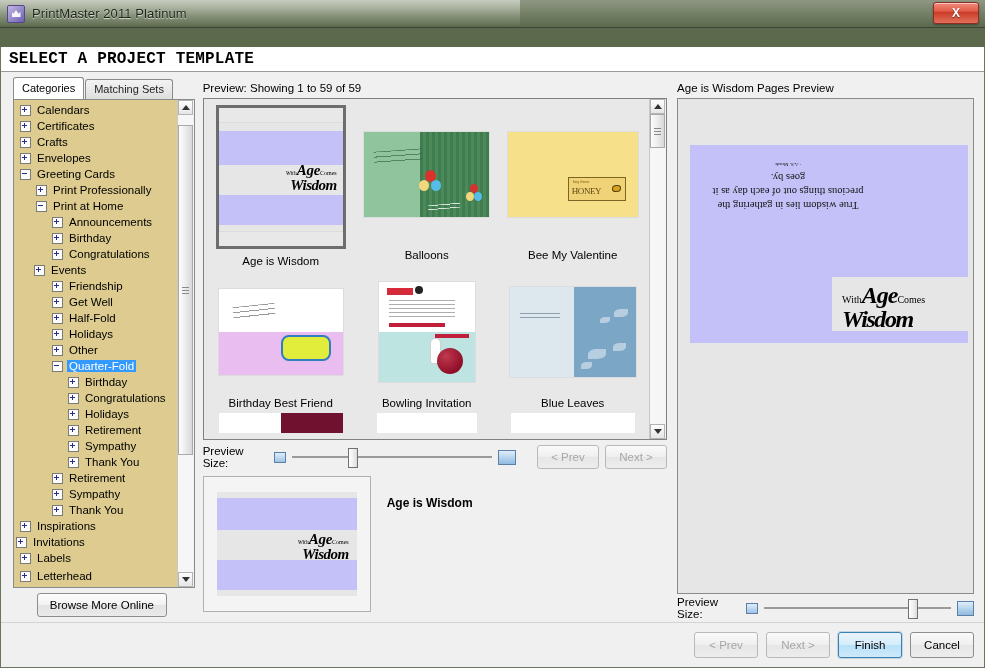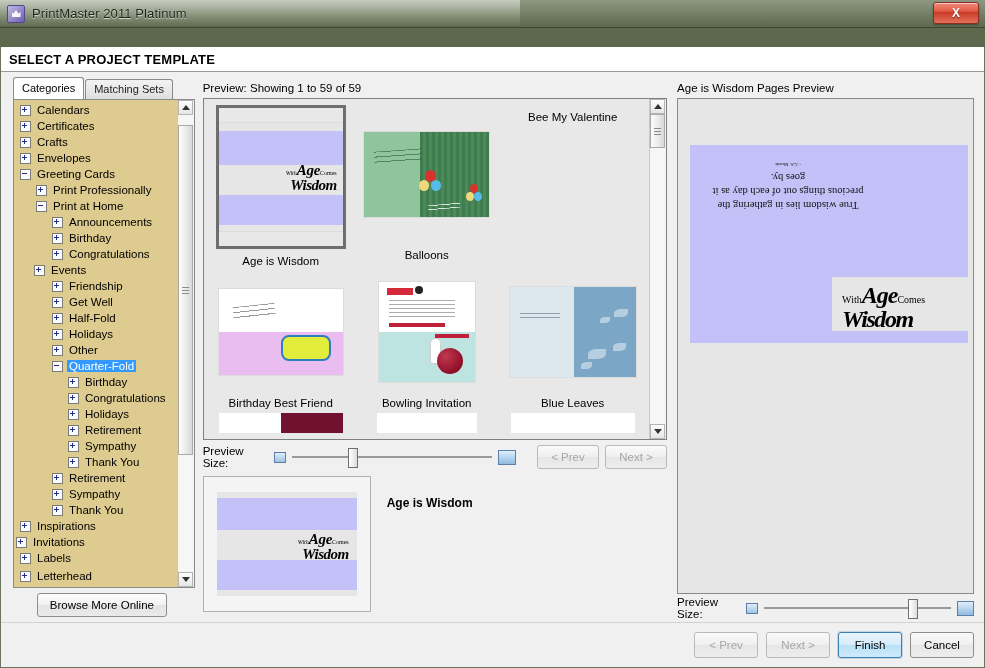--- a/index.html
+++ b/index.html
@@ -73,21 +73,21 @@
     border-bottom: 1px solid #6a7560;
     display: flex; flex-direction: column;
     position: relative;
   }
   #banner {
     height: 24px; background: #ffffff;
     display: flex; align-items: center;
     padding-left: 8px;
     border-bottom: 1px solid #9a9a9a;
   }
-  #banner .t { font-size: 13px; font-weight: bold; letter-spacing: .2px; }
+  #banner .t { font-size: 16px; font-weight: bold; letter-spacing: .2px; font-family: Liberation Mono, monospace; }
 
   #body-area {
     flex: 1;
     background: #f0f0f0;
     display: flex;
     position: relative;
     padding: 6px 6px 0 6px;
   }
 
   
@@ -595,20 +595,29 @@
                     <div class="bl" style="left:106px;top:52px;width:8px;height:9px;background:#d8322d;"></div>
                     <div class="bl" style="left:102px;top:60px;width:8px;height:9px;background:#f2d87a;"></div>
                     <div class="bl" style="left:110px;top:60px;width:8px;height:9px;background:#57bde8;"></div>
                     <div style="position:absolute;left:64px;top:72px;width:32px;height:5px;background:repeating-linear-gradient(180deg,rgba(255,255,255,.8) 0 1px,transparent 1px 4px);transform:rotate(-5deg);"></div>
                   </div>
                 </div>
                 <div class="cname">Balloons</div>
               </div>
 
               <div class="cell">
+                <div class="thumbbox" style="height:138px;">
+                  <div class="card card-bee">
+                    <div class="plaque">
+                      <span class="hay">hey there</span>
+                      <span class="honey">HONEY</span>
+                      <span class="beedot"></span>
+                    </div>
+                  </div>
+                </div>
                 <div class="cname">Bee My Valentine</div>
               </div>
             </div>
 
             <div class="grid-row" style="margin-top:6px;">
 
               <div class="cell">
                 <div class="thumbbox" style="height:118px;">
                   <div class="card card-bbf">
                     <div class="lower"></div>

